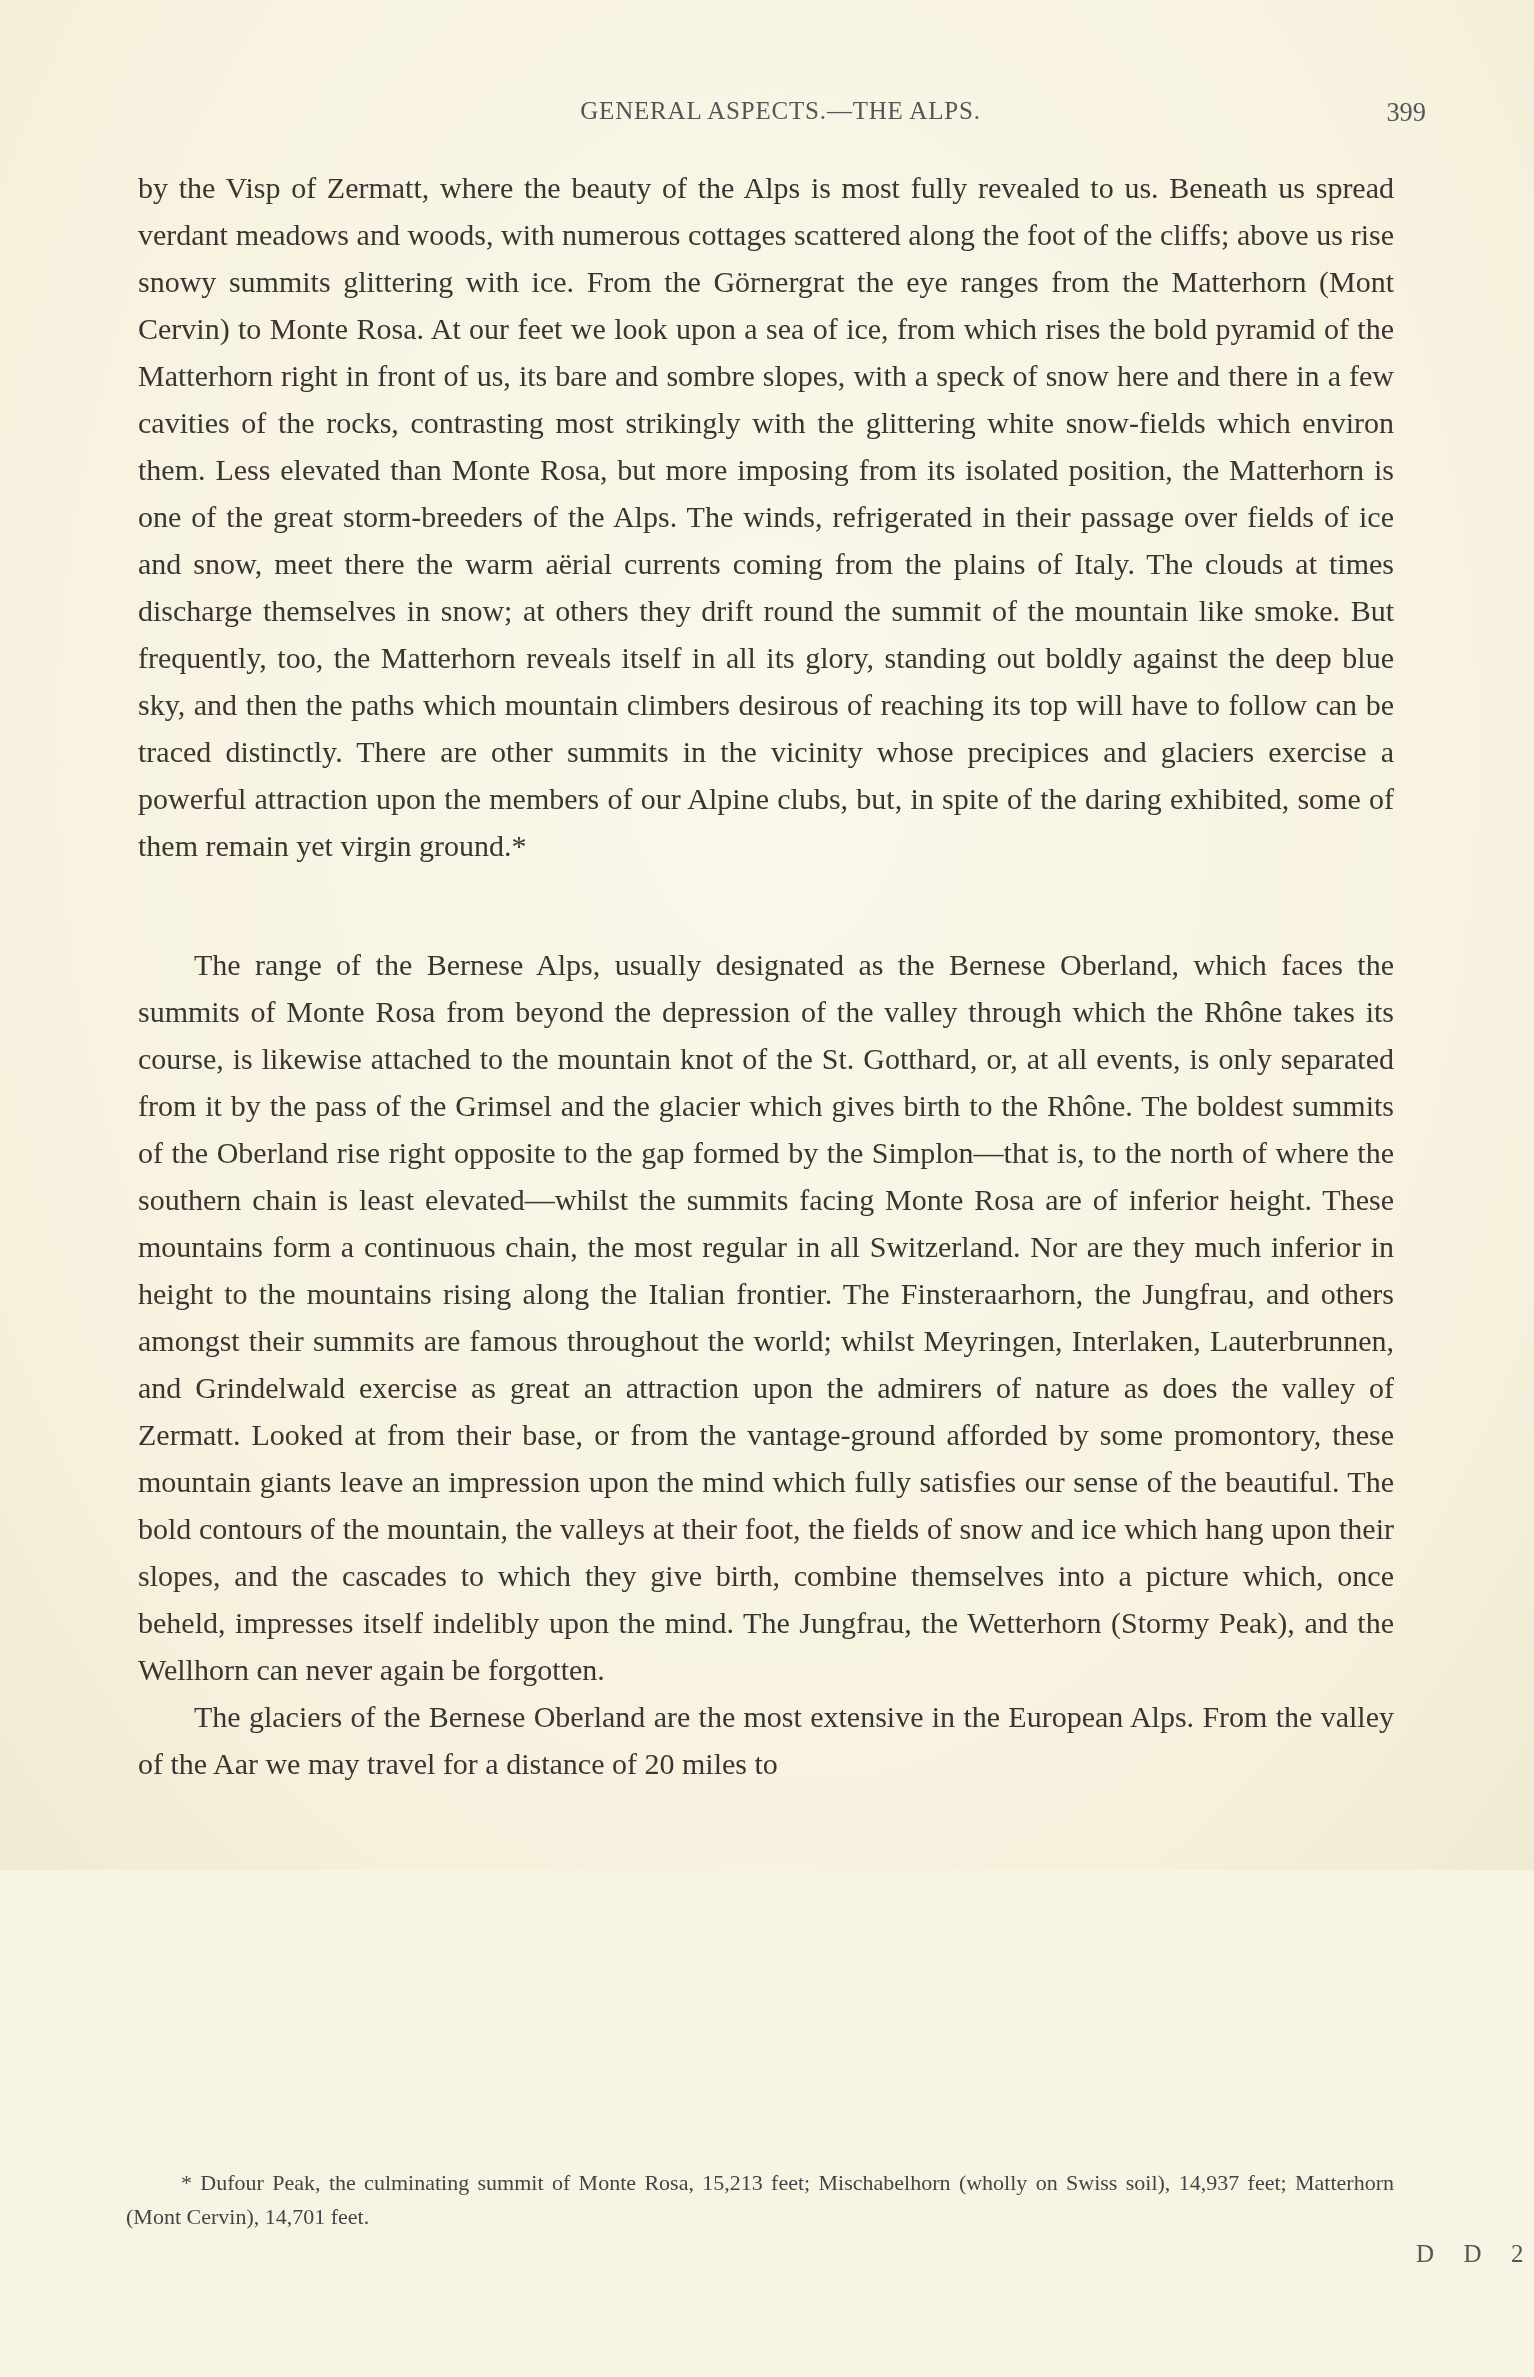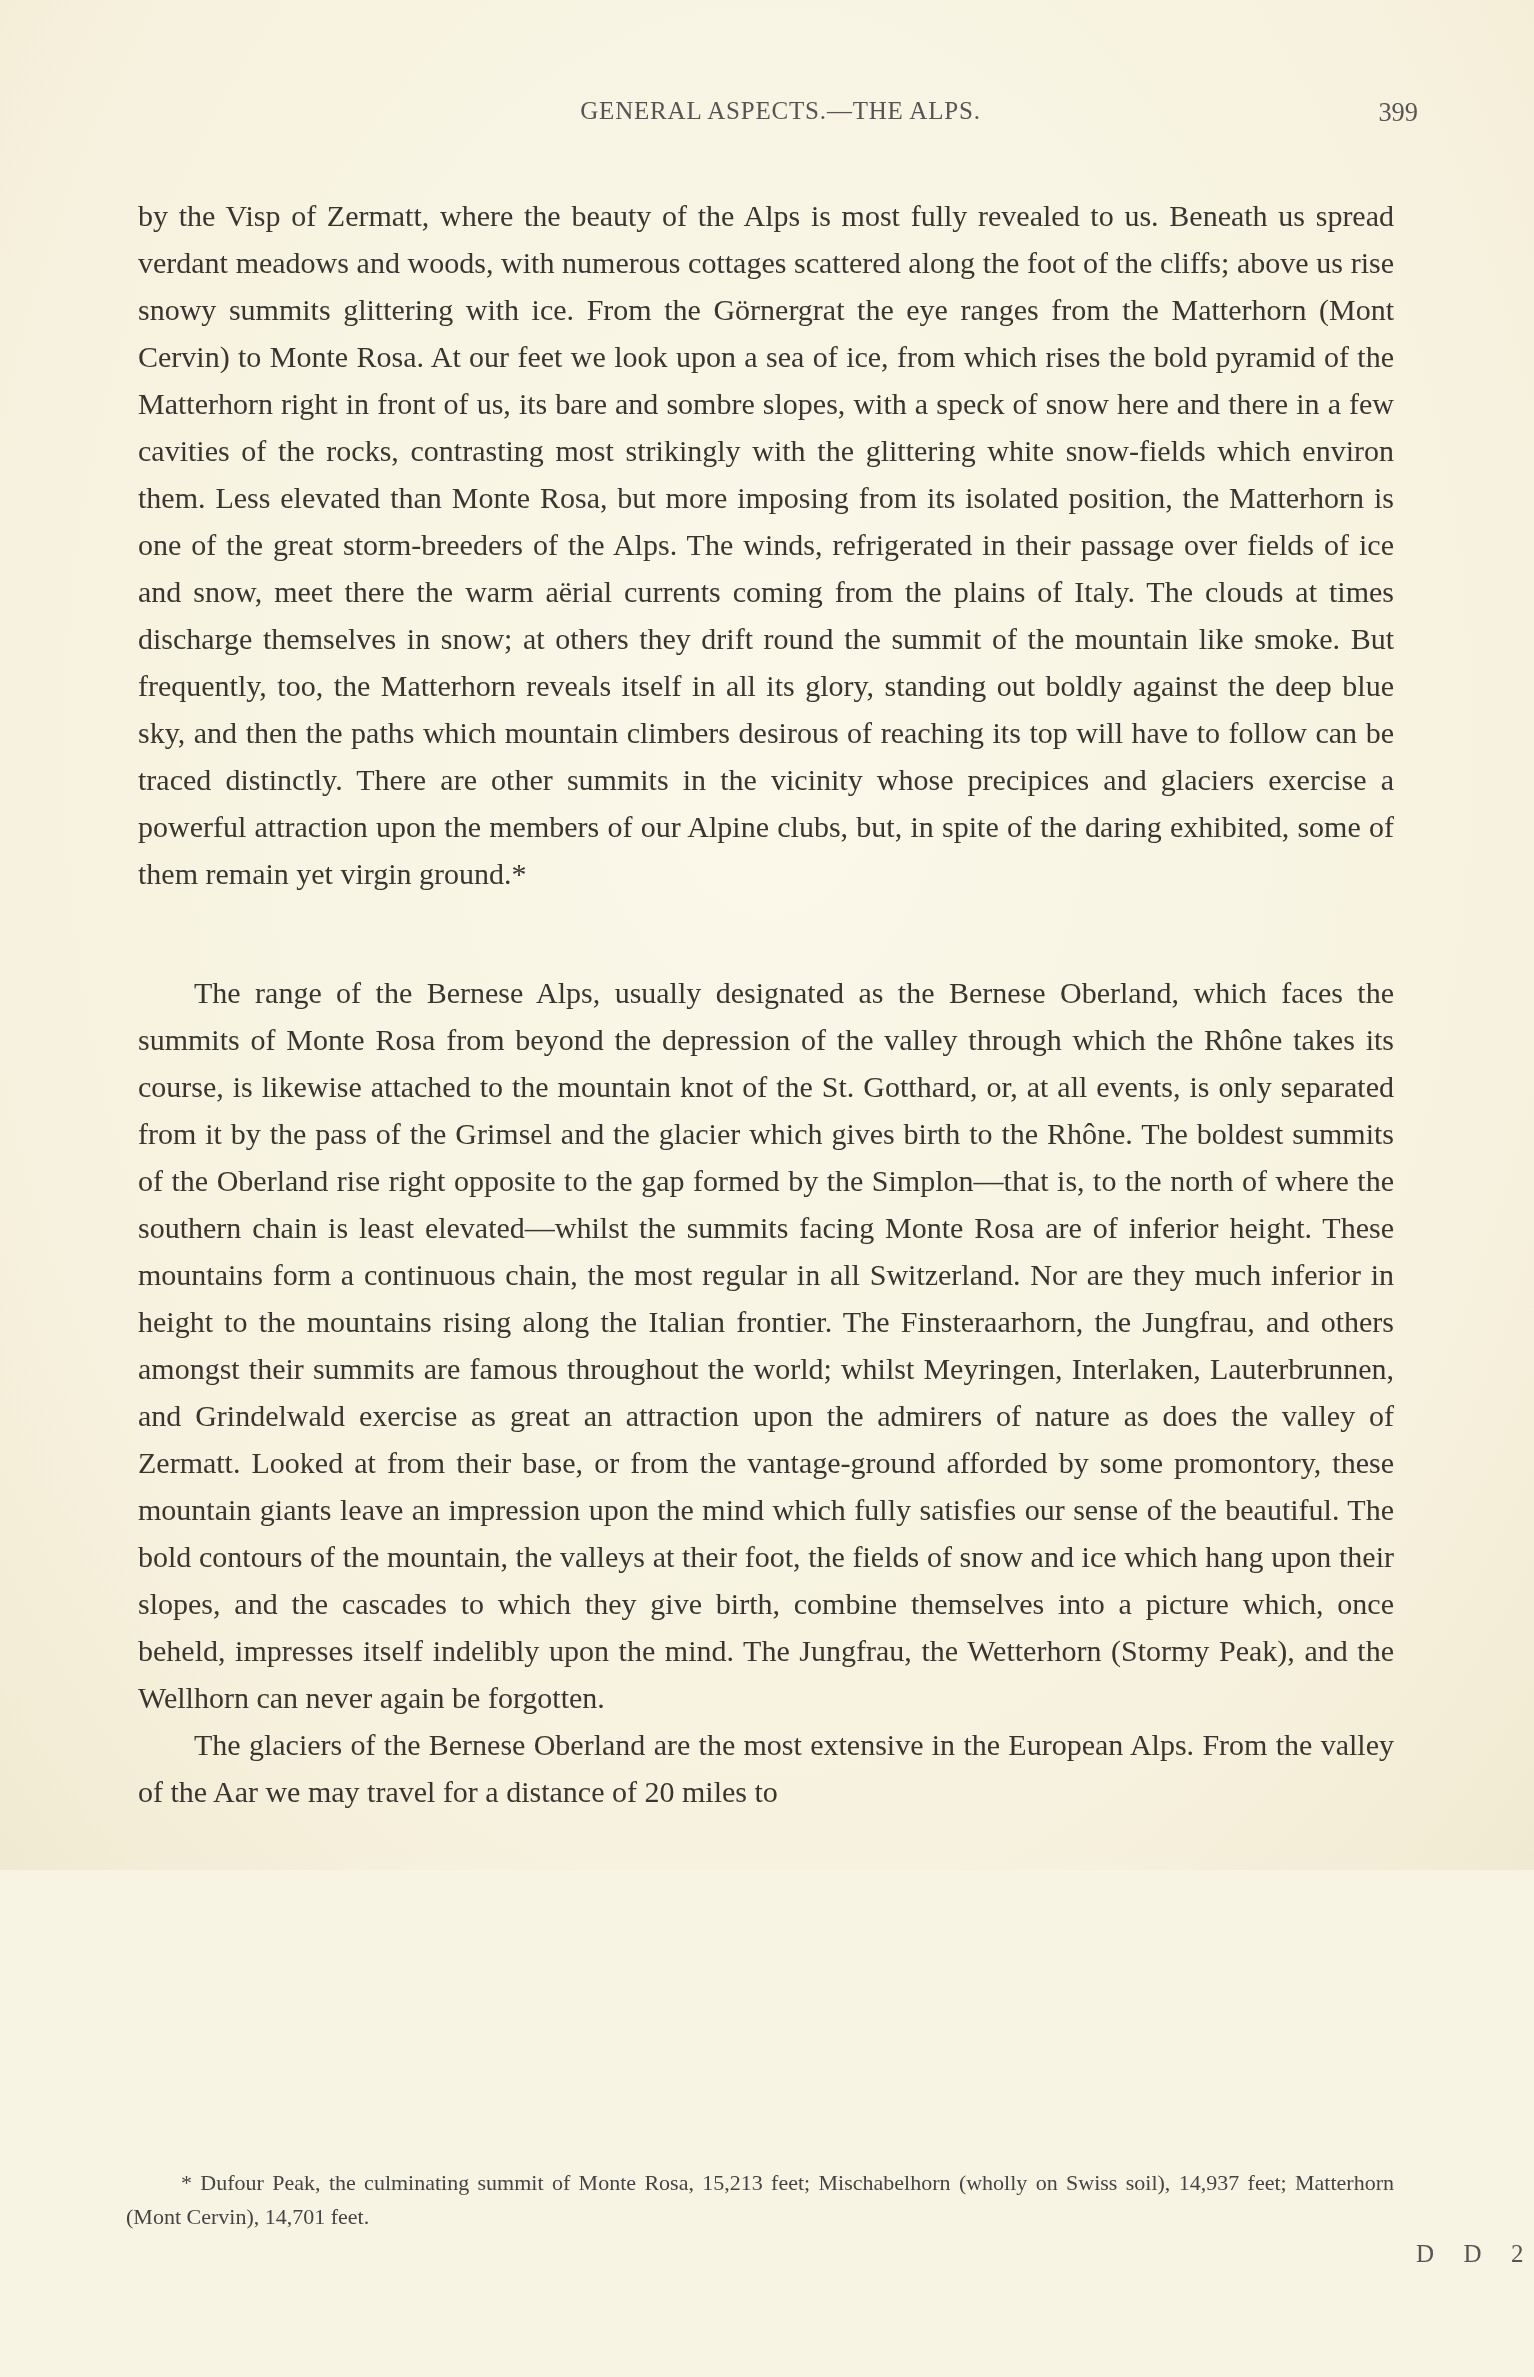--- a/index.html
+++ b/index.html
@@ -8,22 +8,22 @@
     background: #f8f4e4;
     font-family: "Liberation Serif", "DejaVu Serif", serif;
     color: #3a3530;
     position: relative; overflow: hidden;
   }
   .page { position: absolute; left: 0; top: 0; width: 1535px; height: 1870px;
     background: radial-gradient(ellipse at 50% 40%, #fbf8ea 0%, #f7f2df 70%, #f1ead2 100%); }
   .running-head { position: absolute; top: 97px; left: 132px; width: 1297px; height: 33px; }
   .running-title { position: absolute; left: 0; right: 0; text-align: center;
     font-size: 25px; letter-spacing: 0.8px; color: #555; }
-  .page-number { position: absolute; right: 11px; font-size: 26.4px; color: #555; }
-  .body-text { position: absolute; left: 138px; top: 192px; width: 1256px;
+  .page-number { position: absolute; right: 3px; font-size: 26.4px; color: #555; }
+  .body-text { position: absolute; left: 138px; top: 164px; width: 1256px;
     font-size: 30px; line-height: 47px; text-align: justify; }
   .body-text p { margin: 0; }
   .body-text p.indent { text-indent: 56px; }
   .body-text p.gap { margin-top: 72px; }
   .footnote { position: absolute; left: 126px; top: 2166px; width: 1268px;
     font-size: 22px; line-height: 34px; text-align: justify; color: #444; }
   .footnote p { margin: 0; text-indent: 55px; }
   .signature { position: absolute; top: 2240px; left: 0; width: 1535px; text-align: right;
     font-size: 25px; letter-spacing: 11.6px; color: #555; }
 </style>

